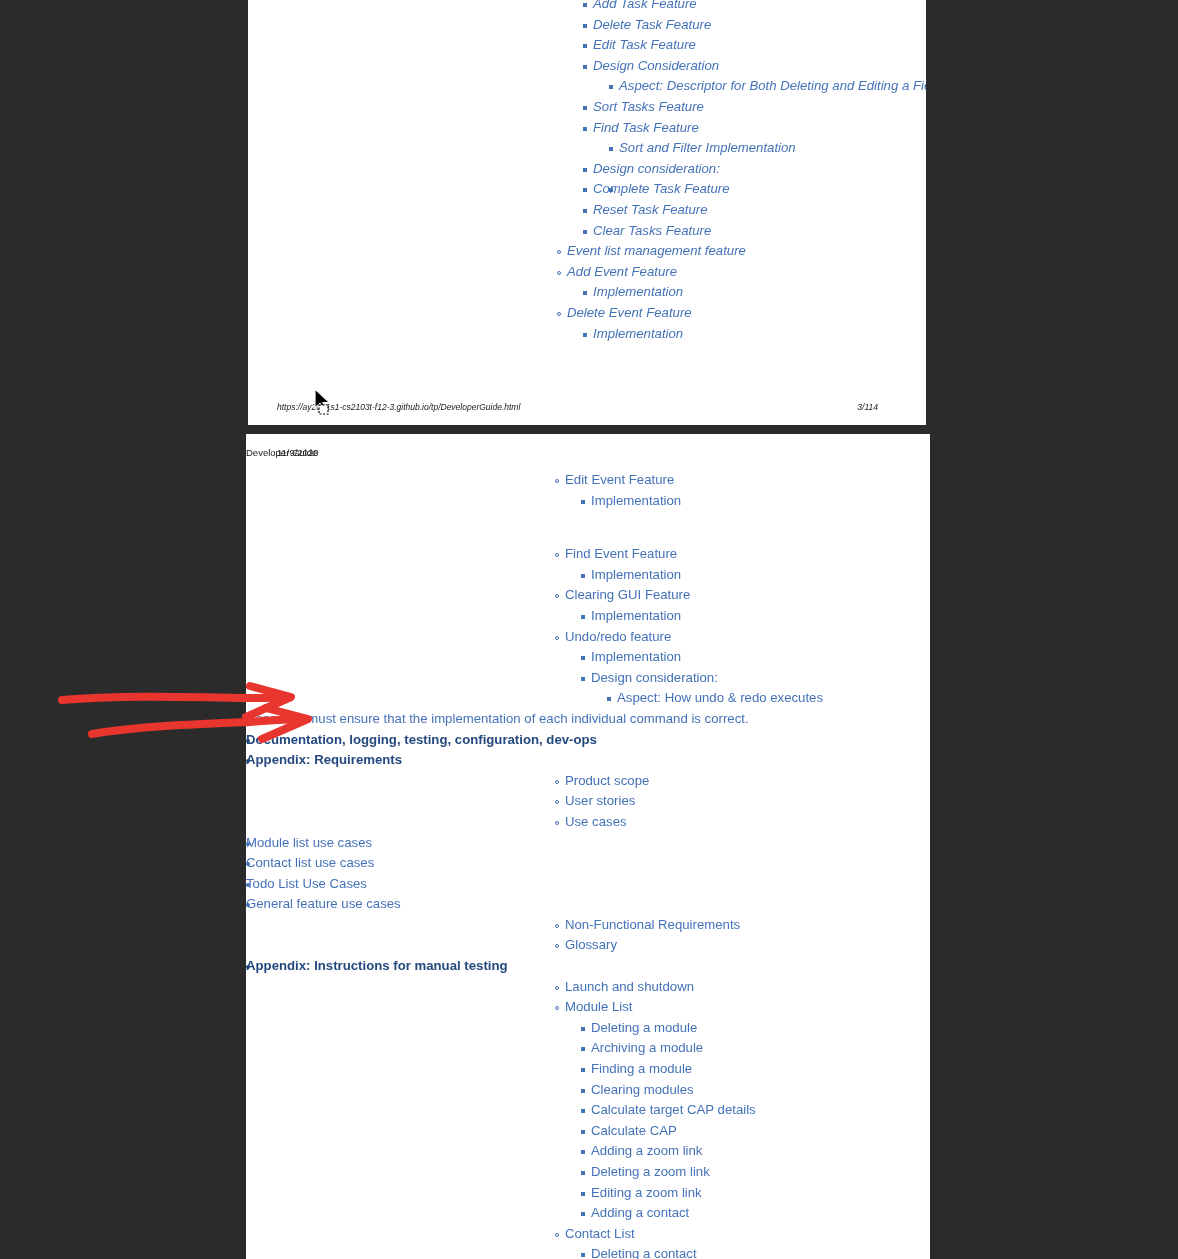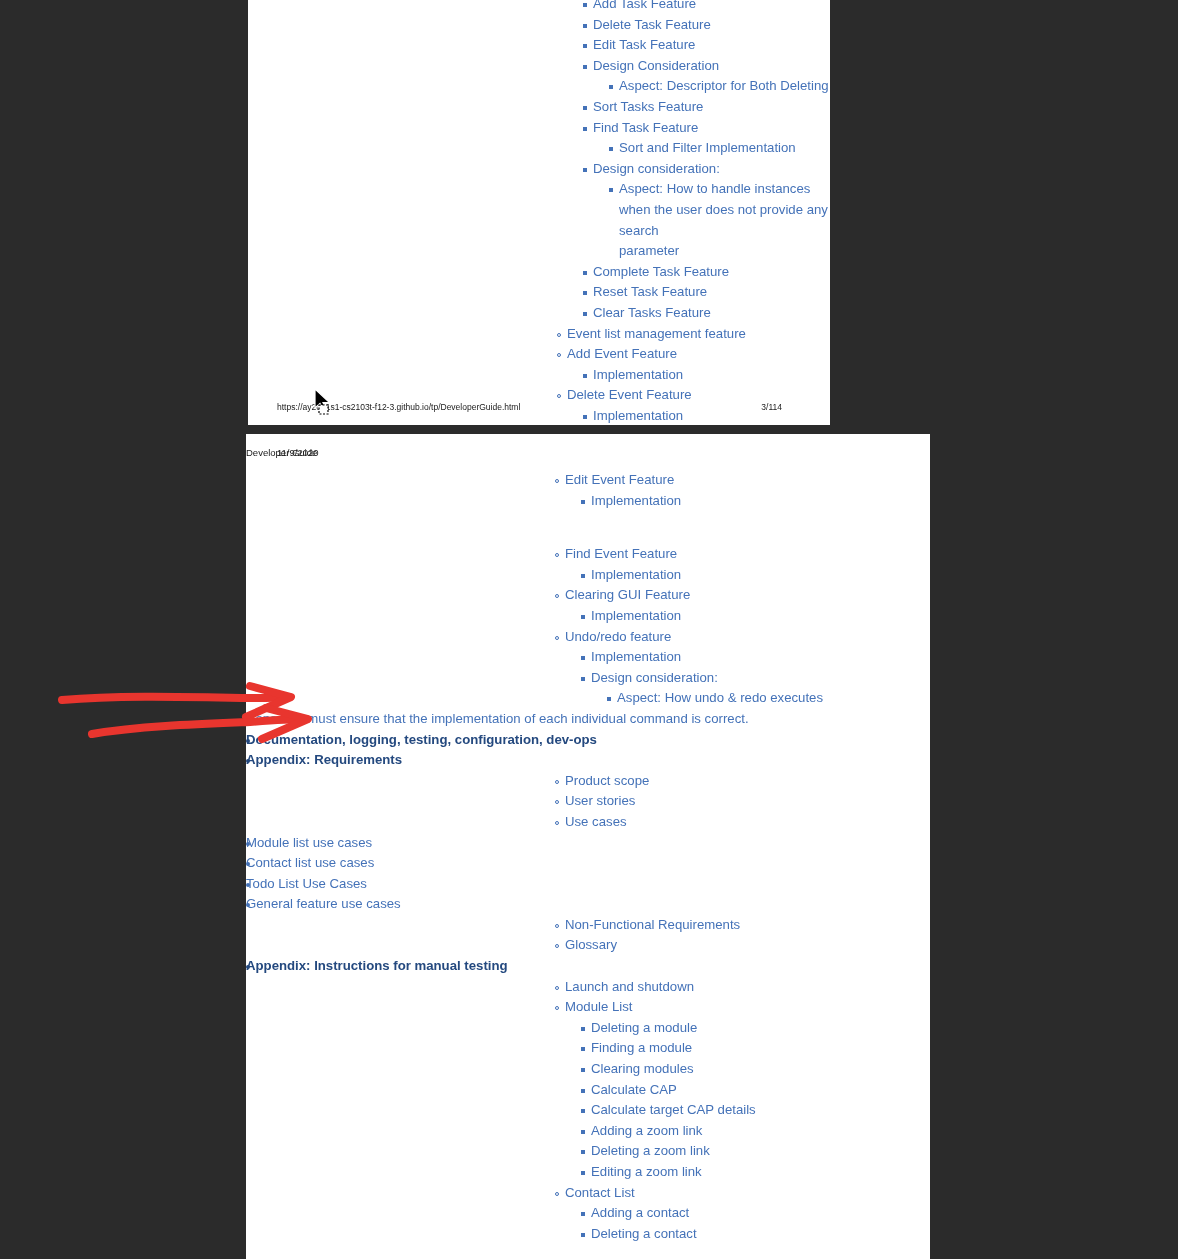--- a/index.html
+++ b/index.html
@@ -18,22 +18,23 @@
 
   
   .page {
     position: absolute;
     background: #ffffff;
     overflow: hidden;
   }
   #page-one {
     left: 248px;
     top: 0px;
-    width: 582px;
+    width: 678px;
     height: 425px;
+    font-style: italic;
   }
   #page-two {
     left: 246px;
     top: 434px;
     width: 684px;
     height: 1020px;
   }
 
   
   .run-head {
@@ -145,21 +146,20 @@
       <div class="row l2"><span class="mk sq"></span><span class="tx">Delete Task Feature</span></div>
       <div class="row l2"><span class="mk sq"></span><span class="tx">Edit Task Feature</span></div>
       <div class="row l2"><span class="mk sq"></span><span class="tx">Design Consideration</span></div>
       <div class="row l3"><span class="mk sq"></span><span class="tx">Aspect: Descriptor for Both Deleting and Editing a Field</span></div>
       <div class="row l2"><span class="mk sq"></span><span class="tx">Sort Tasks Feature</span></div>
       <div class="row l2"><span class="mk sq"></span><span class="tx">Find Task Feature</span></div>
       <div class="row l3"><span class="mk sq"></span><span class="tx">Sort and Filter Implementation</span></div>
       <div class="row l2"><span class="mk sq"></span><span class="tx">Design consideration:</span></div>
       <div class="row l3 wrap">
         <span class="mk sq"></span>
-        <span class="tx">Aspect: How to handle instances when the user does not provide any search<span class="cont">parameter</span></span>
       </div>
       <div class="row l2"><span class="mk sq"></span><span class="tx">Complete Task Feature</span></div>
       <div class="row l2"><span class="mk sq"></span><span class="tx">Reset Task Feature</span></div>
       <div class="row l2"><span class="mk sq"></span><span class="tx">Clear Tasks Feature</span></div>
       <div class="row l1"><span class="mk circ"></span><span class="tx">Event list management feature</span></div>
       <div class="row l1"><span class="mk circ"></span><span class="tx">Add Event Feature</span></div>
       <div class="row l2"><span class="mk sq"></span><span class="tx">Implementation</span></div>
       <div class="row l1"><span class="mk circ"></span><span class="tx">Delete Event Feature</span></div>
       <div class="row l2"><span class="mk sq"></span><span class="tx">Implementation</span></div>
     </div>
@@ -193,29 +193,30 @@
       <div class="row l0"><span class="mk disc"></span><span class="tx">Module list use cases</span></div>
       <div class="row l0"><span class="mk disc"></span><span class="tx">Contact list use cases</span></div>
       <div class="row l0"><span class="mk disc"></span><span class="tx">Todo List Use Cases</span></div>
       <div class="row l0"><span class="mk disc"></span><span class="tx">General feature use cases</span></div>
       <div class="row l1"><span class="mk circ"></span><span class="tx">Non-Functional Requirements</span></div>
       <div class="row l1"><span class="mk circ"></span><span class="tx">Glossary</span></div>
       <div class="row l0 bold"><span class="mk disc"></span><span class="tx">Appendix: Instructions for manual testing</span></div>
       <div class="row l1"><span class="mk circ"></span><span class="tx">Launch and shutdown</span></div>
       <div class="row l1"><span class="mk circ"></span><span class="tx">Module List</span></div>
       <div class="row l2"><span class="mk sq"></span><span class="tx">Deleting a module</span></div>
+      <div class="row l2"><span class="mk sq"></span><span class="tx">Archiving a module</span></div>
       <div class="row l2"><span class="mk sq"></span><span class="tx">Finding a module</span></div>
       <div class="row l2"><span class="mk sq"></span><span class="tx">Clearing modules</span></div>
+      <div class="row l2"><span class="mk sq"></span><span class="tx">Calculate target CAP details</span></div>
       <div class="row l2"><span class="mk sq"></span><span class="tx">Calculate CAP</span></div>
-      <div class="row l2"><span class="mk sq"></span><span class="tx">Calculate target CAP details</span></div>
       <div class="row l2"><span class="mk sq"></span><span class="tx">Adding a zoom link</span></div>
       <div class="row l2"><span class="mk sq"></span><span class="tx">Deleting a zoom link</span></div>
       <div class="row l2"><span class="mk sq"></span><span class="tx">Editing a zoom link</span></div>
+      <div class="row l2"><span class="mk sq"></span><span class="tx">Adding a contact</span></div>
       <div class="row l1"><span class="mk circ"></span><span class="tx">Contact List</span></div>
-      <div class="row l2"><span class="mk sq"></span><span class="tx">Adding a contact</span></div>
       <div class="row l2"><span class="mk sq"></span><span class="tx">Deleting a contact</span></div>
     </div>
 </div>
 
 <svg id="annotations" viewBox="0 0 1178 1259" xmlns="http://www.w3.org/2000/svg">
   <g fill="none" stroke="#e8352e" stroke-width="8" stroke-linecap="round" stroke-linejoin="round">
 
     <path d="M62,700 C120,695 190,697 250,698 C265,698 278,698 289,697"></path>
     <path d="M250,686 L291,697 L246,717"></path>
 

